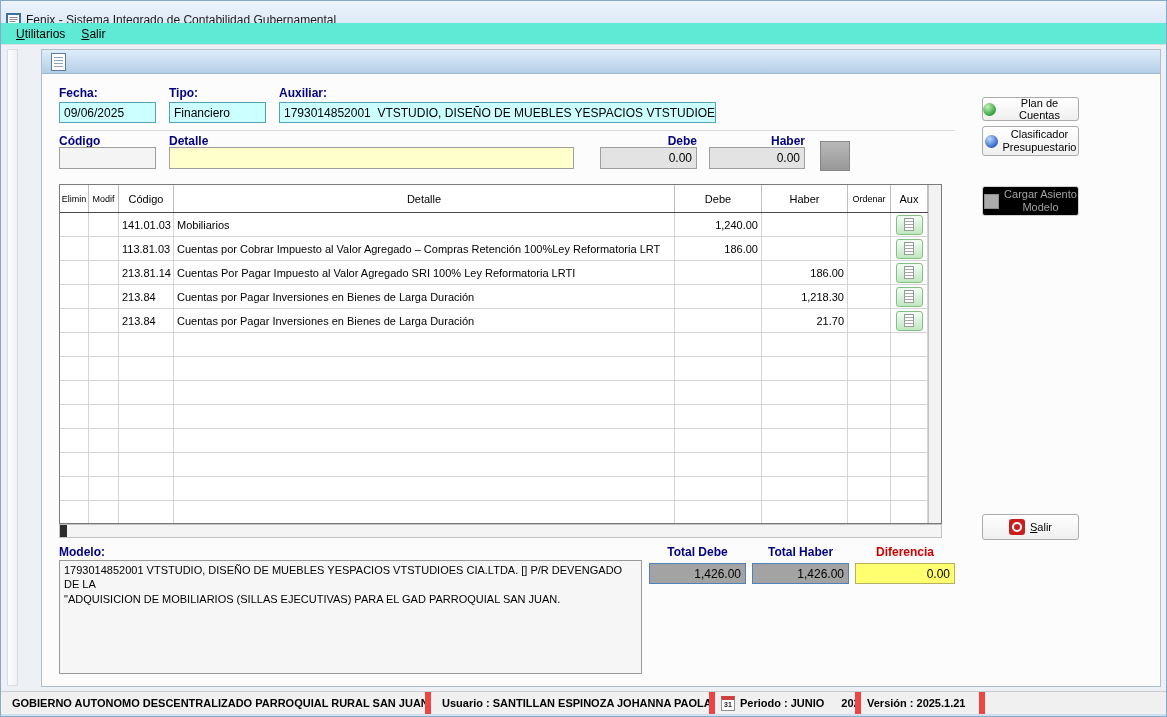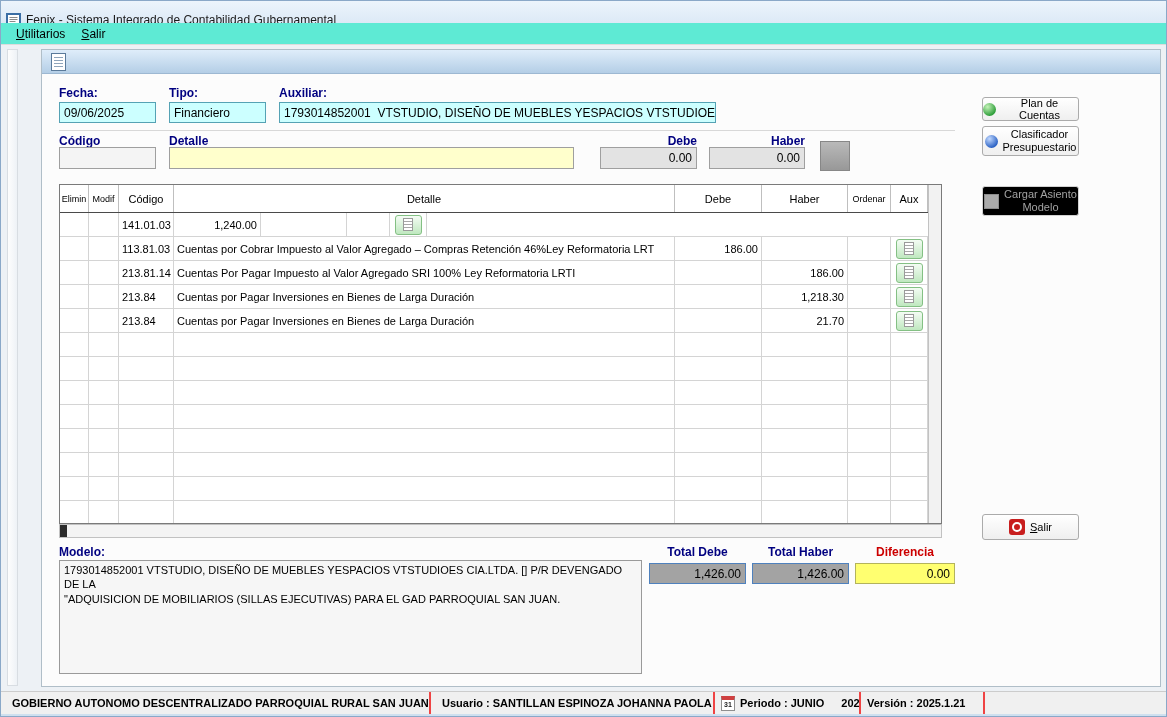--- a/index.html
+++ b/index.html
@@ -65,21 +65,21 @@
   .graysq{width:15px;height:15px;background:#ababab;border:1px solid #8d8d8d;flex:0 0 auto}
   .exit-ic{width:16px;height:16px;background:#c81e1e;border-radius:3px;position:relative;flex:0 0 auto}
   .exit-ic::after{content:"";position:absolute;inset:3px;border:2px solid #fff;border-radius:50%}
   .salir-label::first-letter{text-decoration:underline}
   .aprobar{background:#f4f4f4;border:1px solid #c8c8c8;color:#9a9a9a;font-size:13px;gap:8px}
   .check-ic{width:22px;height:22px;border-radius:50%;background:#8c8c8c;position:relative;flex:0 0 auto}
   .check-ic::after{content:"\2713";position:absolute;inset:0;color:#fff;font-size:14px;font-weight:bold;display:flex;align-items:center;justify-content:center}
 
   
   .statusbar{position:absolute;left:0;top:690px;width:1167px;height:23px;background:#f0f0f0;border-top:1px solid #cccccc;display:flex;font-size:11px;font-weight:bold;color:#000}
-  .seg{display:flex;align-items:center;gap:5px;padding:0 6px;border-right:2px solid #ef4444;overflow:hidden;white-space:nowrap}
+  .seg{display:flex;align-items:center;gap:5px;padding:0 6px;border-right:6px solid #ef4444;overflow:hidden;white-space:nowrap}
   .cal{width:14px;height:15px;background:#fff;border:1px solid #8f8f8f;border-top:4px solid #cf4040;font-size:7px;font-weight:bold;color:#222;display:flex;align-items:center;justify-content:center;flex:0 0 auto}
   .bottomframe{position:absolute;left:0;top:713px;width:1167px;height:4px;background:#cfe0ef}
 </style>
 </head>
 <body>
 
 <div class="screen">
 
   <div class="titlebar">
     <svg class="appicon" width="15" height="14">
@@ -139,34 +139,35 @@
         <div class="th c-debe">Debe</div>
         <div class="th c-haber">Haber</div>
         <div class="th small c-ord">Ordenar</div>
         <div class="th c-aux">Aux</div>
       </div>
 
       <div class="tr">
         <div class="td c-elimin"></div>
         <div class="td c-modif"></div>
         <div class="td c-cod">141.01.03</div>
+        <div class="td c-det">Mobiliarios</div>
         <div class="td c-debe num">1,240.00</div>
         <div class="td c-haber num"></div>
         <div class="td c-ord"></div>
         <div class="td c-aux">
             <button class="aux-btn">
               <span class="aux-doc"></span>
             </button>
           </div>
       </div>
       <div class="tr">
         <div class="td c-elimin"></div>
         <div class="td c-modif"></div>
         <div class="td c-cod">113.81.03</div>
-        <div class="td c-det">Cuentas por Cobrar Impuesto al Valor Agregado – Compras Retención 46%Ley Reformatoria LRT</div>
+        <div class="td c-det">Cuentas por Cobrar Impuesto al Valor Agregado – Compras Retención 100%Ley Reformatoria LRT</div>
         <div class="td c-debe num">186.00</div>
         <div class="td c-haber num"></div>
         <div class="td c-ord"></div>
         <div class="td c-aux">
             <button class="aux-btn">
               <span class="aux-doc"></span>
             </button>
           </div>
       </div>
       <div class="tr">

